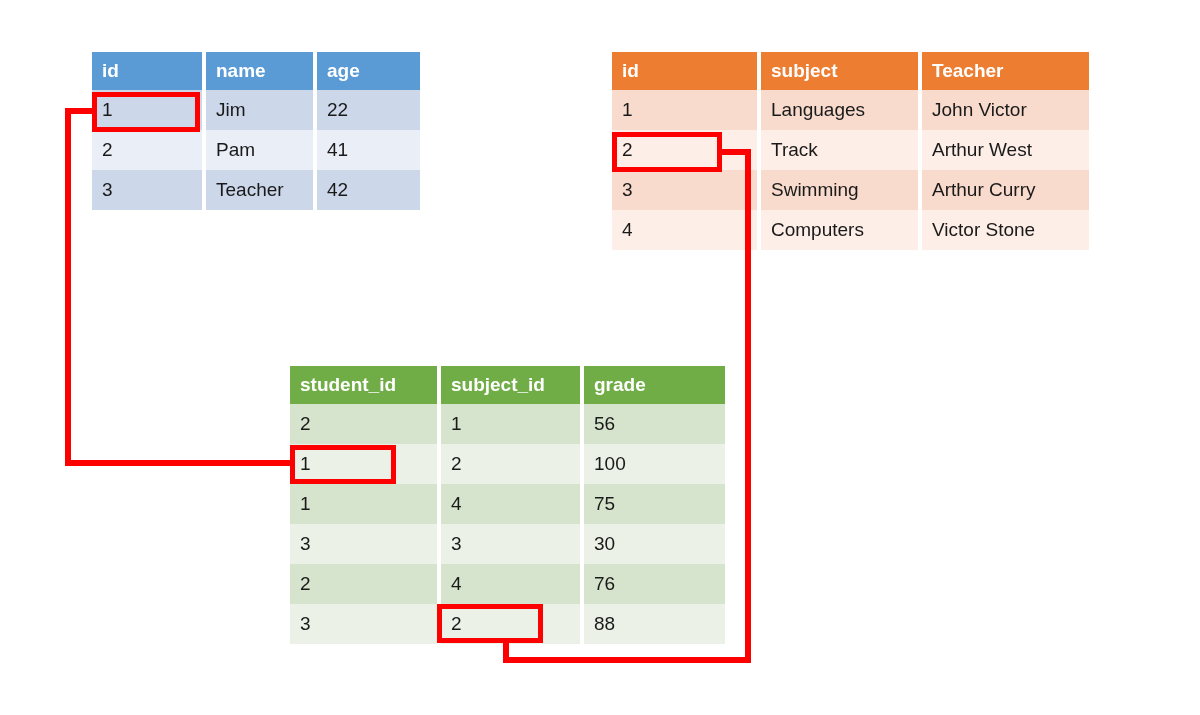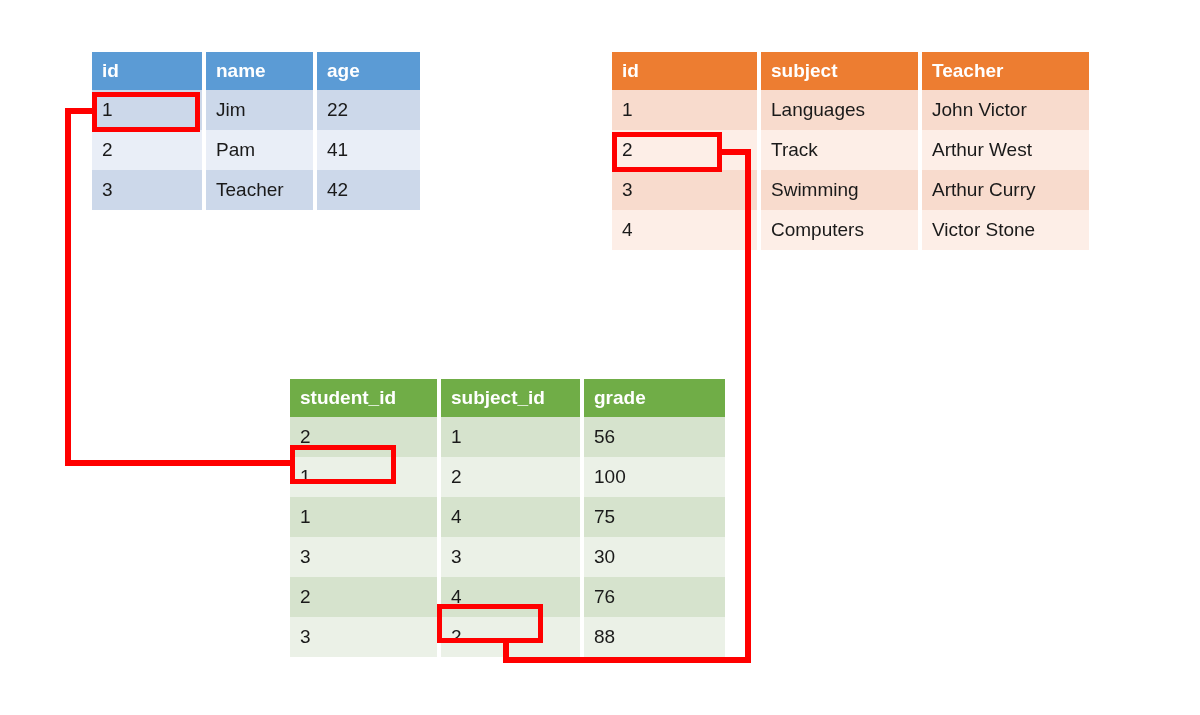--- a/index.html
+++ b/index.html
@@ -61,21 +61,21 @@
   #tbl-students tr.band-a td { background: #ccd8ea; }
   #tbl-students tr.band-b td { background: #e9eef7; }
 
   
   #tbl-subjects { left: 612px; top: 52px; width: 477px; }
   #tbl-subjects th { background: #ed7d31; }
   #tbl-subjects tr.band-a td { background: #f8dbcd; }
   #tbl-subjects tr.band-b td { background: #fdeee7; }
 
   
-  #tbl-grades { left: 290px; top: 379px; width: 435px; }
+  #tbl-grades { left: 290px; top: 366px; width: 435px; }
   #tbl-grades th { background: #70ad47; }
   #tbl-grades tr.band-a td { background: #d6e3cd; }
   #tbl-grades tr.band-b td { background: #ebf1e7; }
 
   
   .hl-box {
     position: absolute;
     border: 5px solid #ff0000;
     background: transparent;
     box-sizing: border-box;

